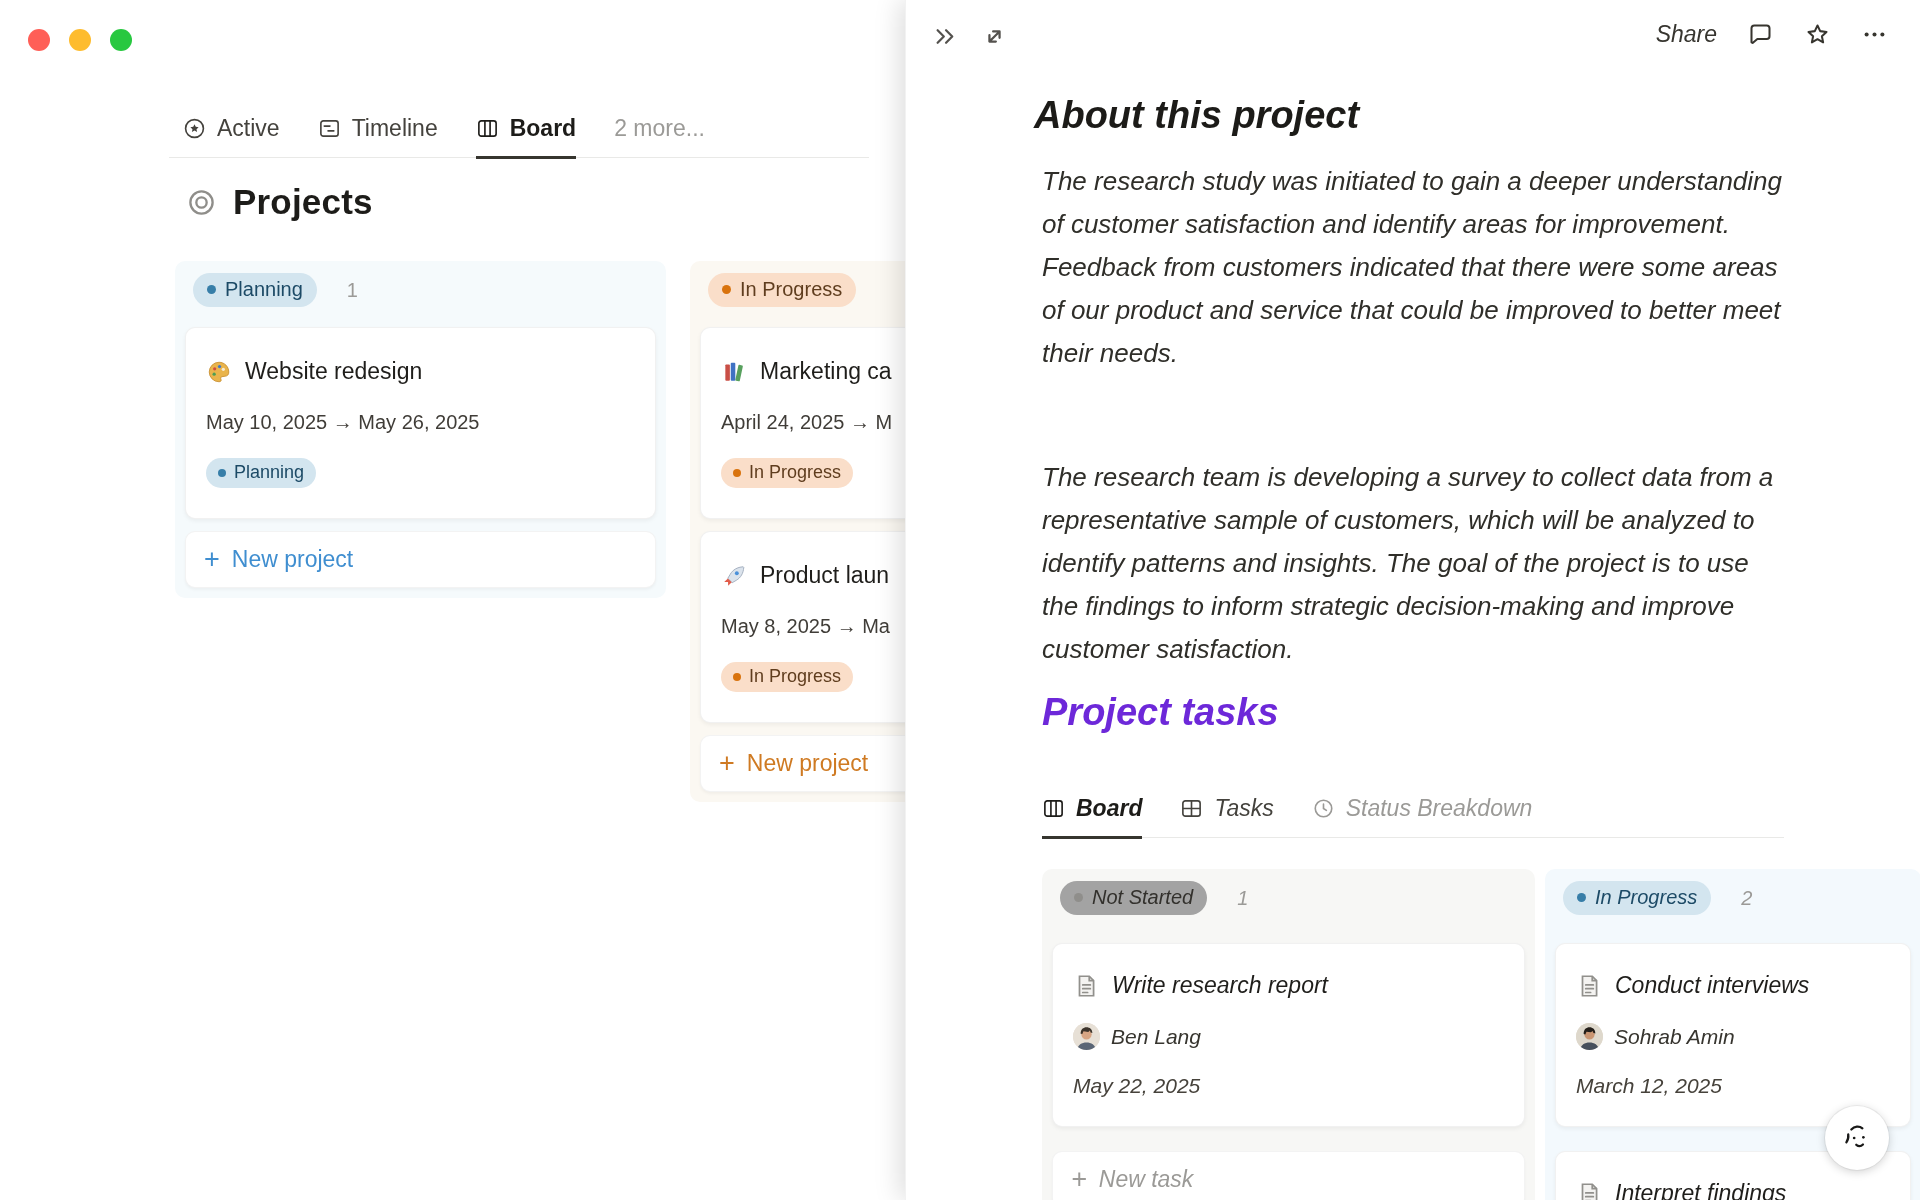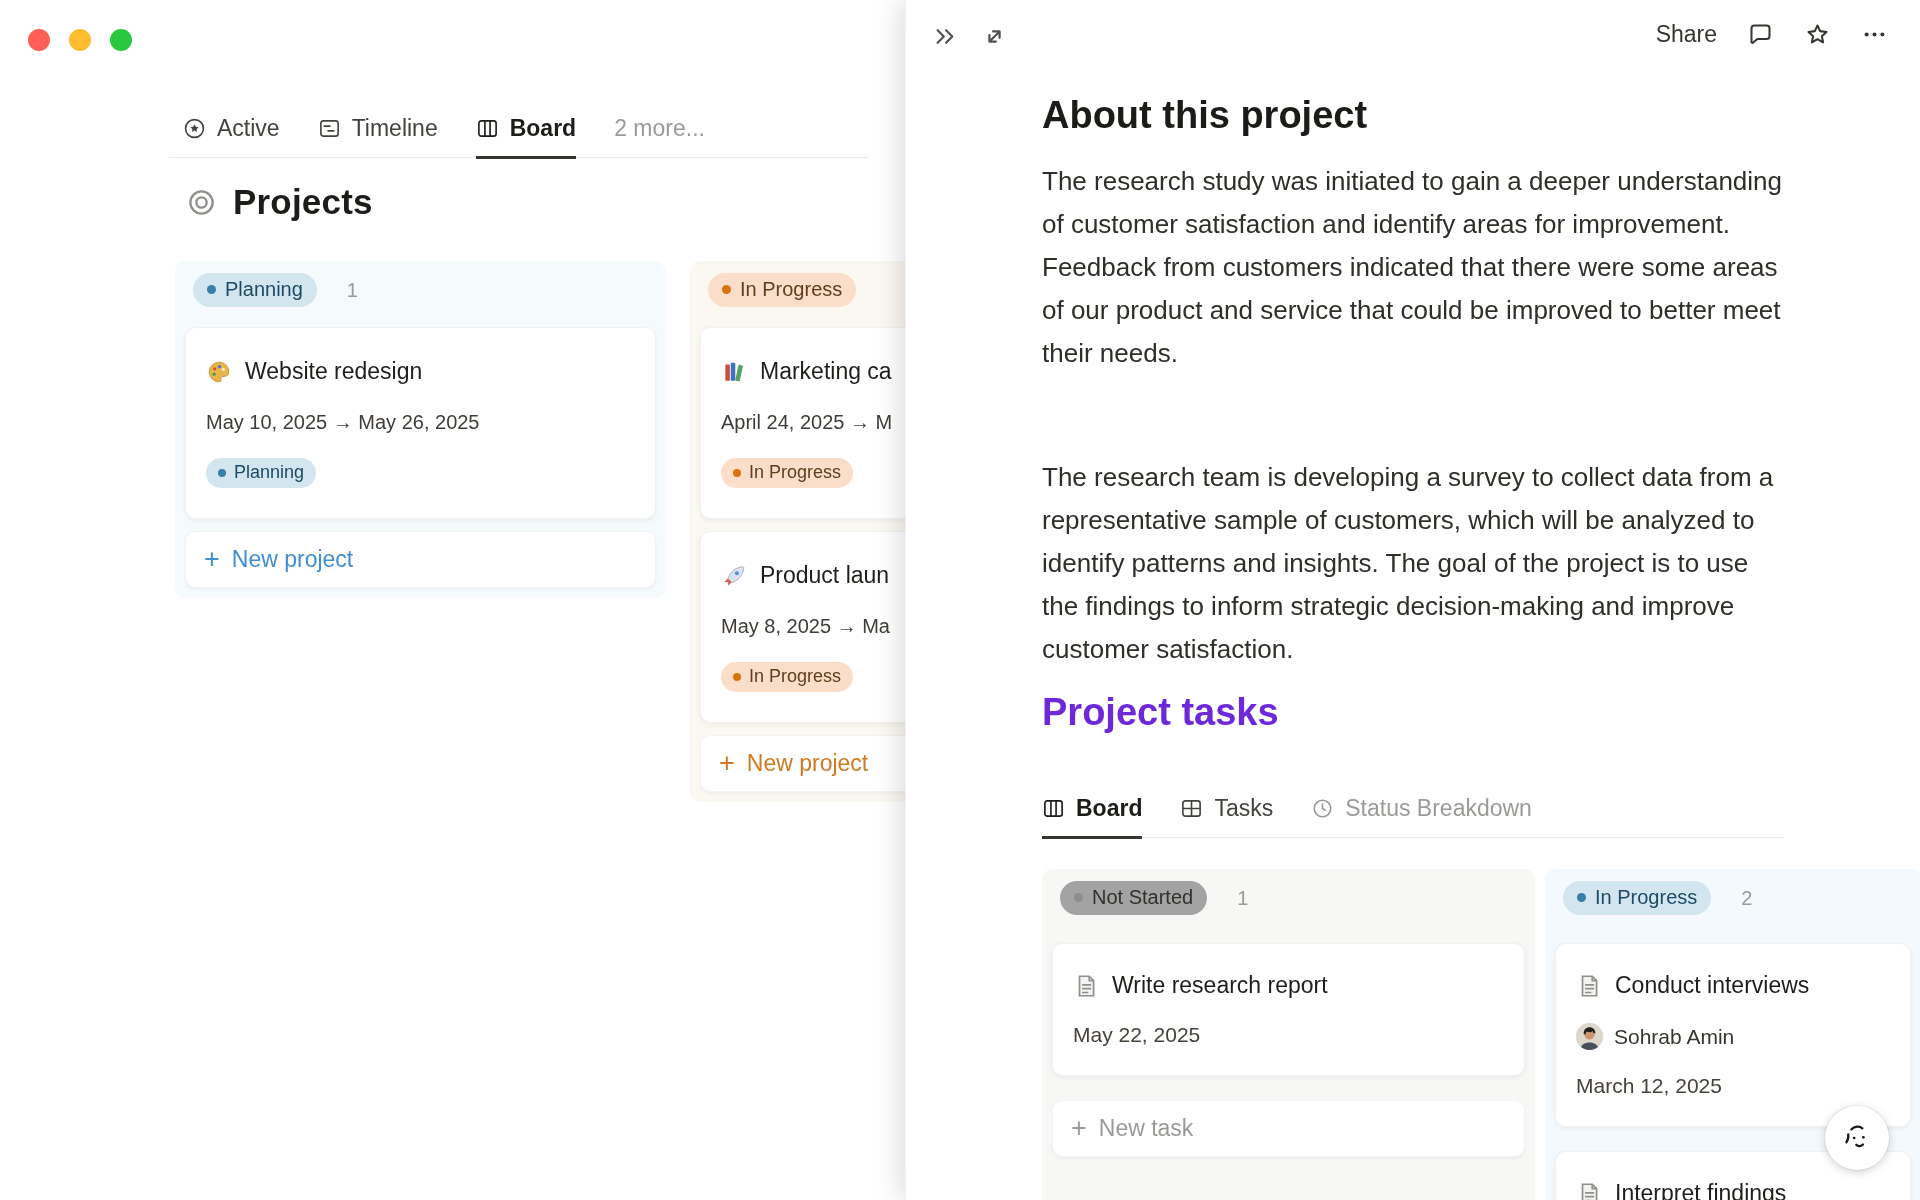--- a/index.html
+++ b/index.html
@@ -49,26 +49,26 @@
   .tag .dot{width:8px;height:8px;border-radius:50%;}
 
   .new-card{background:#fff;border-radius:10px;border:1px solid rgba(15,15,15,0.05);
             box-shadow:0 2px 3px rgba(15,15,15,0.04);padding:14px 18px;display:flex;align-items:center;
             gap:12px;font-size:23px;cursor:pointer;white-space:nowrap;}
   .new-blue{color:#3f8ed0;} .new-orange{color:#cf7a22;} .new-gray{color:#9b9a97;}
   .plus{font-size:27px;line-height:1;font-weight:400;}
 
   
   .panel{position:absolute;left:905px;top:0;width:1015px;height:1200px;background:#fff;box-sizing:border-box;
-         box-shadow:-6px 0 24px rgba(0,0,0,0.13);border-left:1px solid rgba(0,0,0,0.05);}
+         box-shadow:-6px 0 24px rgba(0,0,0,0.13);border-left:1px solid rgba(0,0,0,0.05);font-style:italic;}
   .pt-left{position:absolute;left:26px;top:23px;display:flex;gap:22px;align-items:center;color:#54524e;}
   .pt-right{position:absolute;right:32px;top:21px;display:flex;gap:30px;align-items:center;color:#37352f;}
   .pt-left svg,.pt-right svg{width:27px;height:27px;display:block;cursor:pointer;}
   .share-label{font-size:23px;color:#37352f;cursor:pointer;}
-  .about-heading{position:absolute;left:136px;top:94px;margin:0;font-size:38px;font-weight:700;color:#1c1b18;}
+  .about-heading{position:absolute;left:128px;top:94px;margin:0;font-size:38px;font-weight:700;color:#1c1b18;}
   .para{position:absolute;left:136px;width:748px;margin:0;font-size:26px;line-height:43px;color:#2f2e29;}
   .p1{top:160px;} .p2{top:433px;margin-top:23px;}
   .tasks-heading{position:absolute;left:136px;top:691px;margin:0;font-size:38px;font-weight:700;color:#6d28d9;}
   .panel-tabs{position:absolute;left:136px;top:780px;width:742px;height:58px;display:flex;align-items:stretch;
               gap:38px;border-bottom:1px solid #e9e9e7;box-sizing:border-box;}
 
   .panel-board{position:absolute;left:136px;top:869px;display:flex;gap:10px;align-items:flex-start;}
   .pcol{border-radius:10px;padding:10px;box-sizing:border-box;}
   .pcol-gray{width:493px;background:#f7f7f5;min-height:340px;}
   .pcol-blue{width:376px;background:#f3f9fd;min-height:340px;}
@@ -287,20 +287,31 @@
         </div>
         <div class="card task-card">
           <div class="card-title-row">
             <svg viewBox="0 0 24 24">
               <path d="M6 3h9l4 4v14H6z" fill="#f4f3f1" stroke="#91908c" stroke-width="1.6"></path>
               <path d="M15 3v4h4" fill="none" stroke="#91908c" stroke-width="1.6"></path>
               <path d="M9 11h7M9 14.5h7M9 18h4.5" stroke="#91908c" stroke-width="1.6" stroke-linecap="round"></path>
             </svg>
             <span>Write research report</span>
           </div>
+          <div class="assignee-row">
+            <span class="avatar">
+              <svg viewBox="0 0 24 24">
+                <rect width="24" height="24" fill="#e7e0d6"></rect>
+                <circle cx="12" cy="10" r="4.6" fill="#d7a584"></circle>
+                <path d="M6.8 9.5c0-4 2.3-5.8 5.2-5.8s5.2 1.8 5.2 5.2l-1.6-.4-.6-1.8-1.4 1.2-4.3-.6-1 2.4z" fill="#3c332b"></path>
+                <path d="M3.5 24c.6-4.4 4.3-6.6 8.5-6.6s7.9 2.2 8.5 6.6z" fill="#5a6575"></path>
+              </svg>
+            </span>
+            <span>Ben Lang</span>
+          </div>
           <div class="task-date">May 22, 2025</div>
         </div>
         <div class="new-card new-gray">
           <span class="plus">+</span>
           <span>New task</span>
         </div>
       </div>
 
       <div class="pcol pcol-blue">
         <div class="col-head">

